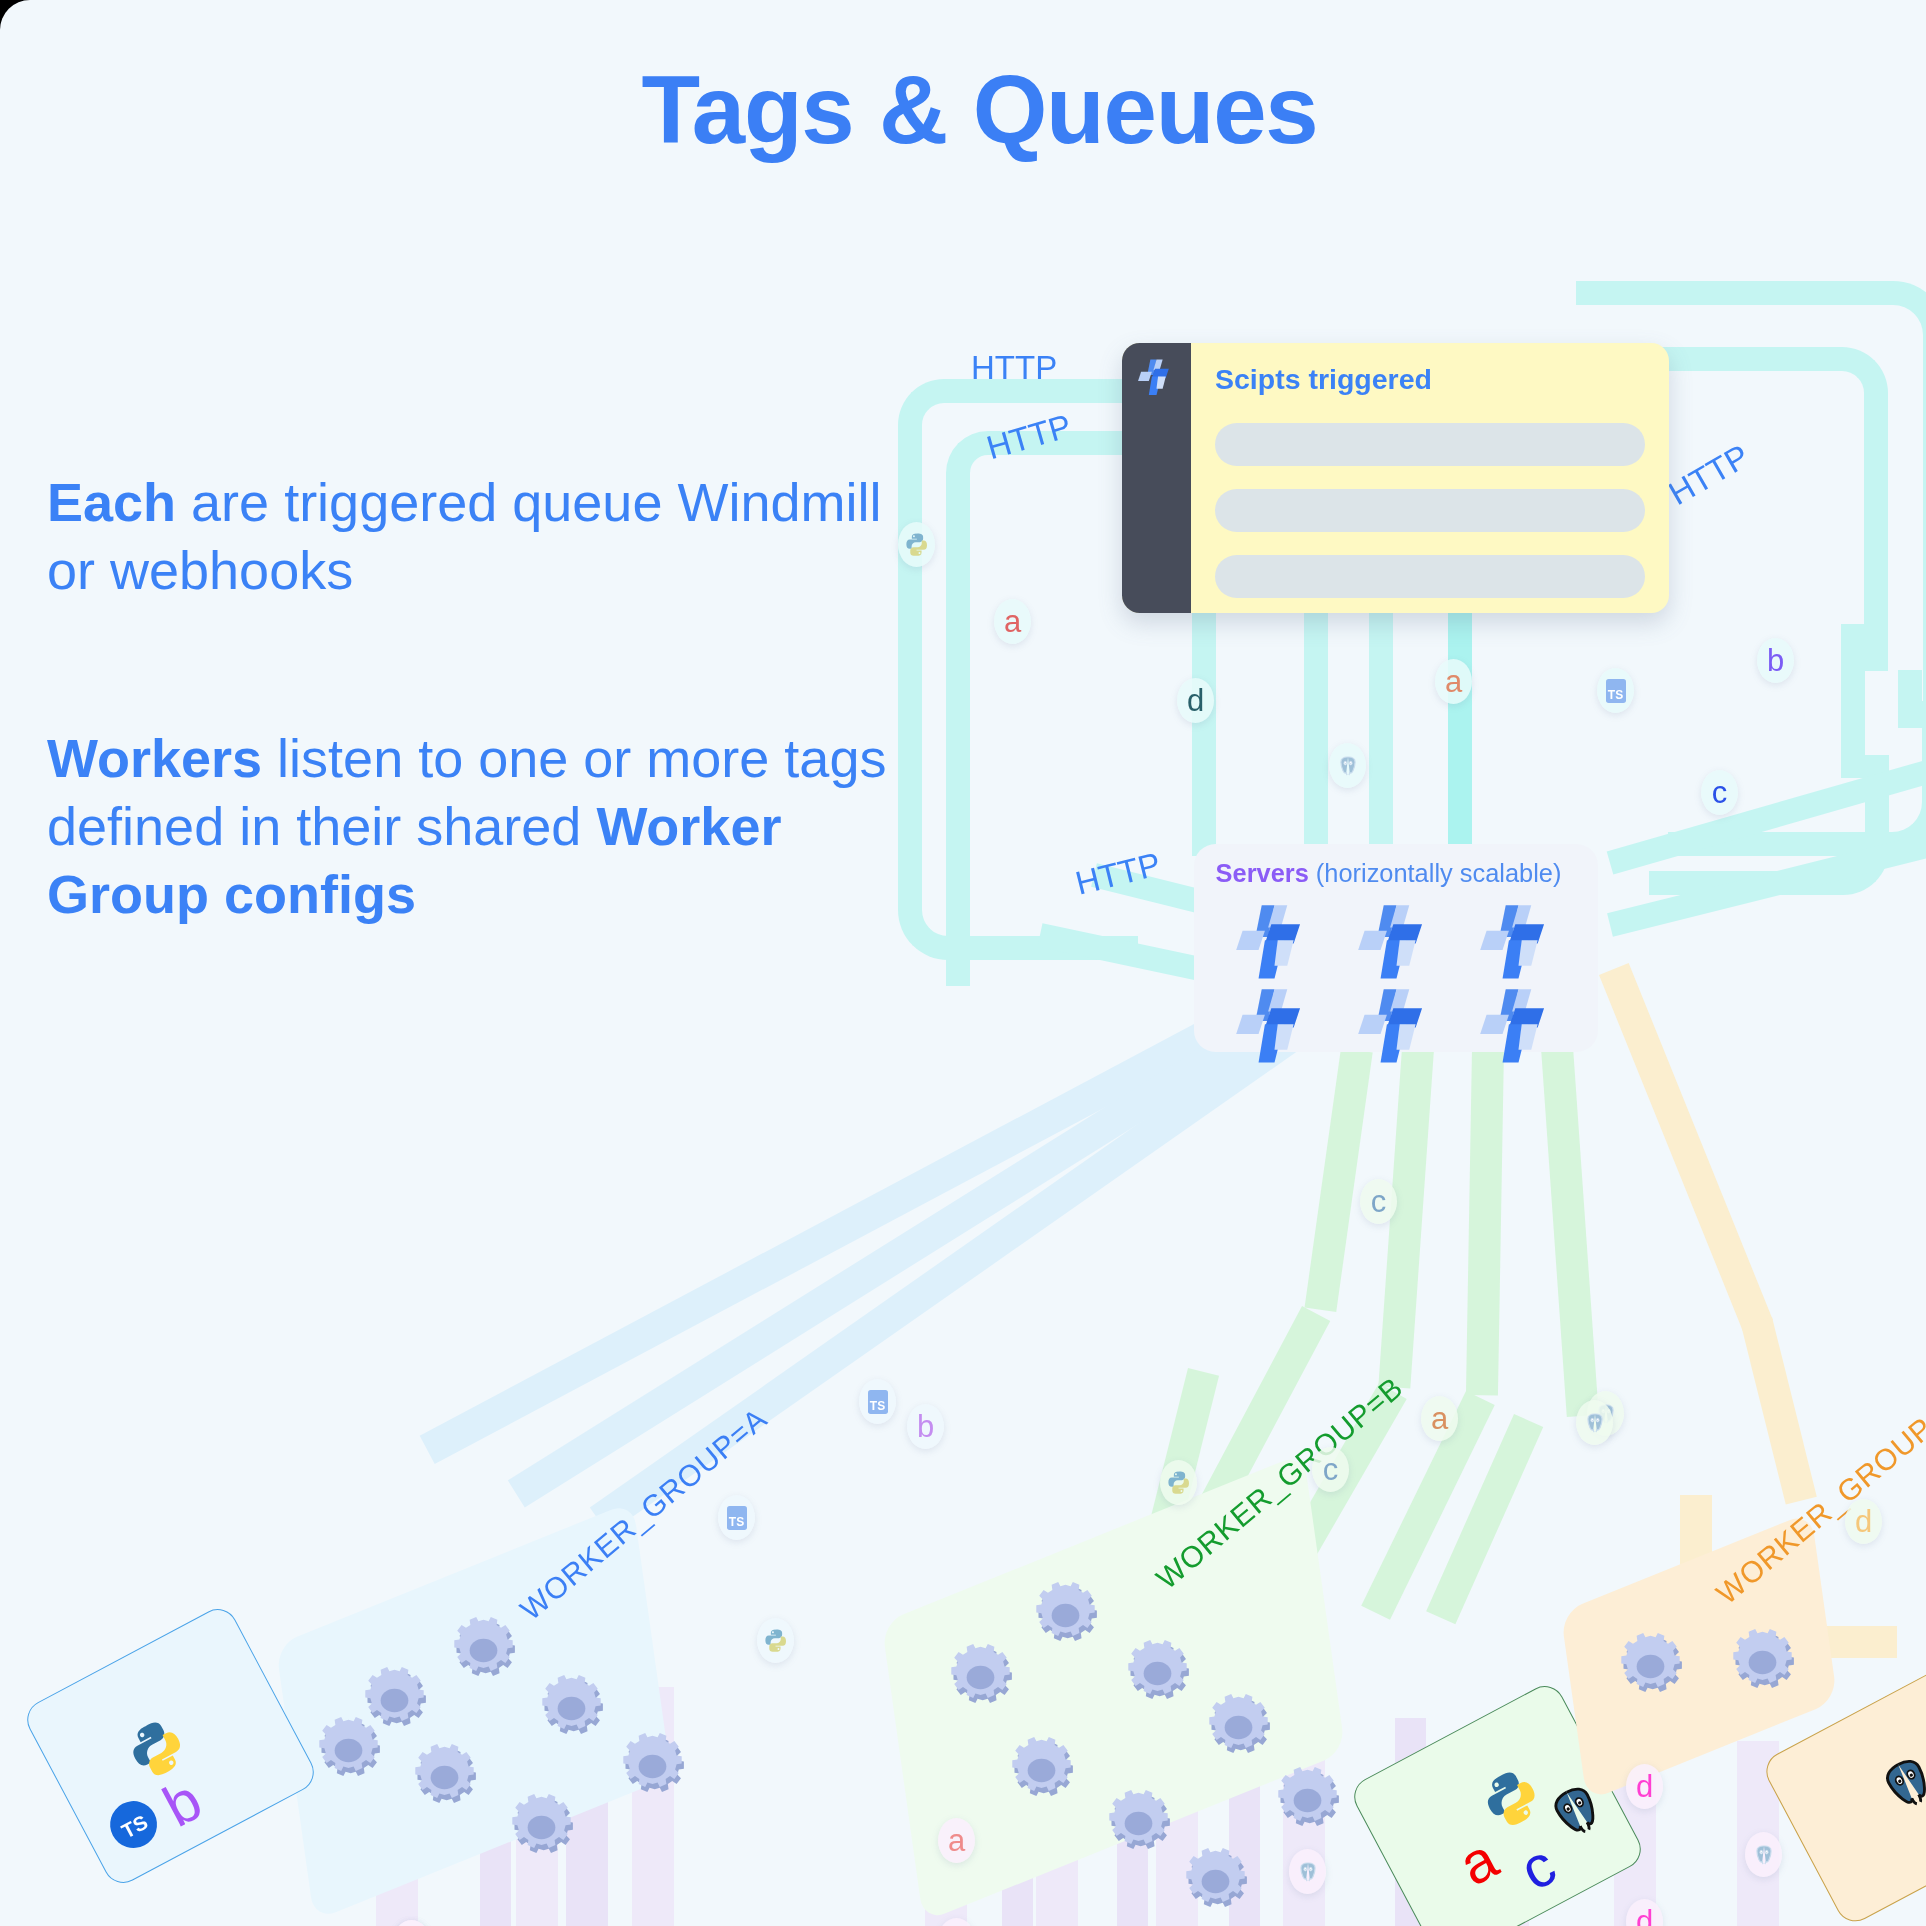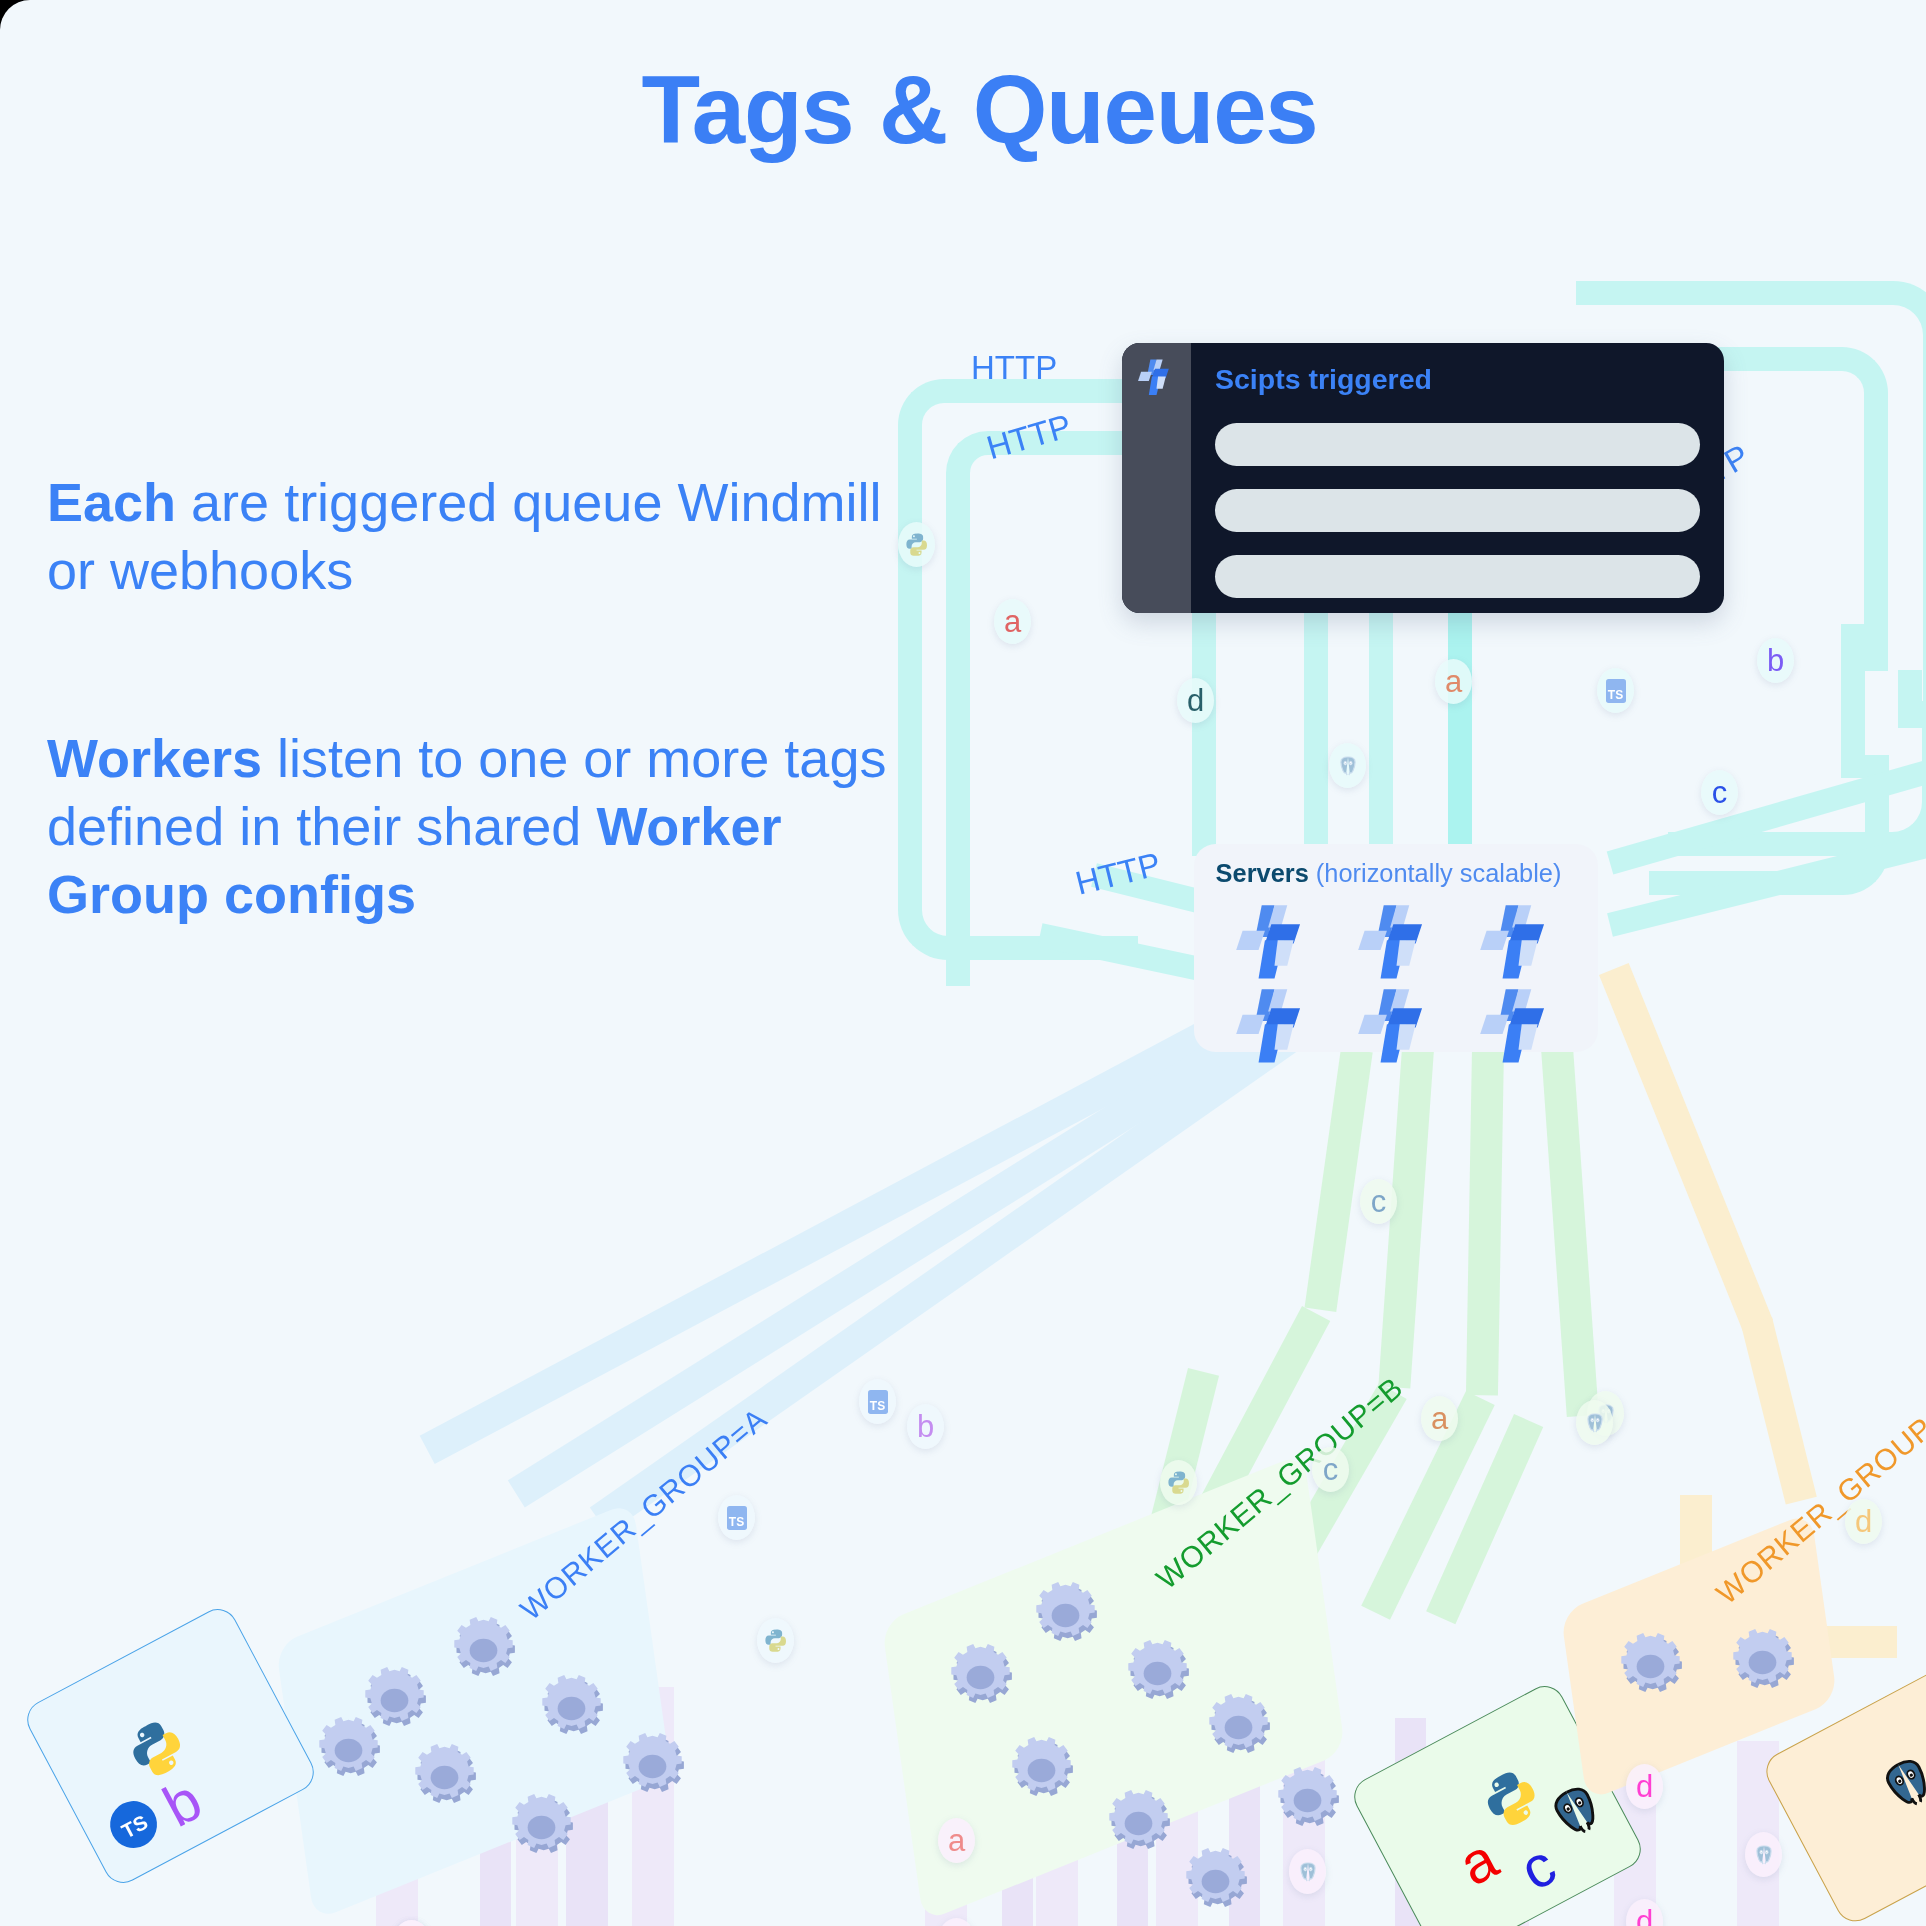--- a/index.html
+++ b/index.html
@@ -69,38 +69,38 @@
   .ts-sq{
     width:20px;height:24px;border-radius:2.7px;background:#4fb3e8;
     color:#fff;font-size:12px;font-weight:bold;
     display:flex;align-items:flex-end;justify-content:center;
     padding-bottom:1.5px;box-sizing:border-box;
   }
   .ts-sq.pale{background:#8fb6f0;}
 
   
   #card{
-    position:absolute;left:1122px;top:343px;width:602px;height:270px;
-    background:#0f172a;border-radius:17.7px;
+    position:absolute;left:1122px;top:343px;width:547px;height:270px;
+    background:#fef9c3;border-radius:17.7px;
     box-shadow:0 10px 23px rgba(90,110,140,.23);
     display:flex;overflow:hidden;
   }
   #card-rail{width:69px;background:#474c5a;flex:0 0 69px;
              display:flex;align-items:flex-start;justify-content:center;padding-top:15.4px;}
   #card-body{flex:1;padding:20px 24px 0 24px;}
   #card-title{font-size:28.5px;font-weight:bold;color:#3b82f6;margin-bottom:27px;}
   .skel{height:43px;border-radius:21.6px;background:#dce4e8;margin-bottom:23px;}
 
   
   #servers{
     position:absolute;left:1194px;top:844px;width:404px;height:208px;
     background:#f1f4fa;border-radius:21.6px;
   }
   #servers-title{position:absolute;left:21.6px;top:14.6px;font-size:25.4px;white-space:nowrap;}
-  #servers-title b{font-weight:bold;color:#0c4a6e;}
+  #servers-title b{font-weight:bold;color:#8b5cf6;}
   #servers-title span{color:#4f8bf0;}
   #servers-grid{
     position:absolute;left:19px;top:58px;width:366px;
     display:grid;grid-template-columns:repeat(3,1fr);grid-template-rows:repeat(2,1fr);
     justify-items:center;align-items:center;
   }
 
   
   .plate{position:absolute;}
   .plate .top{

